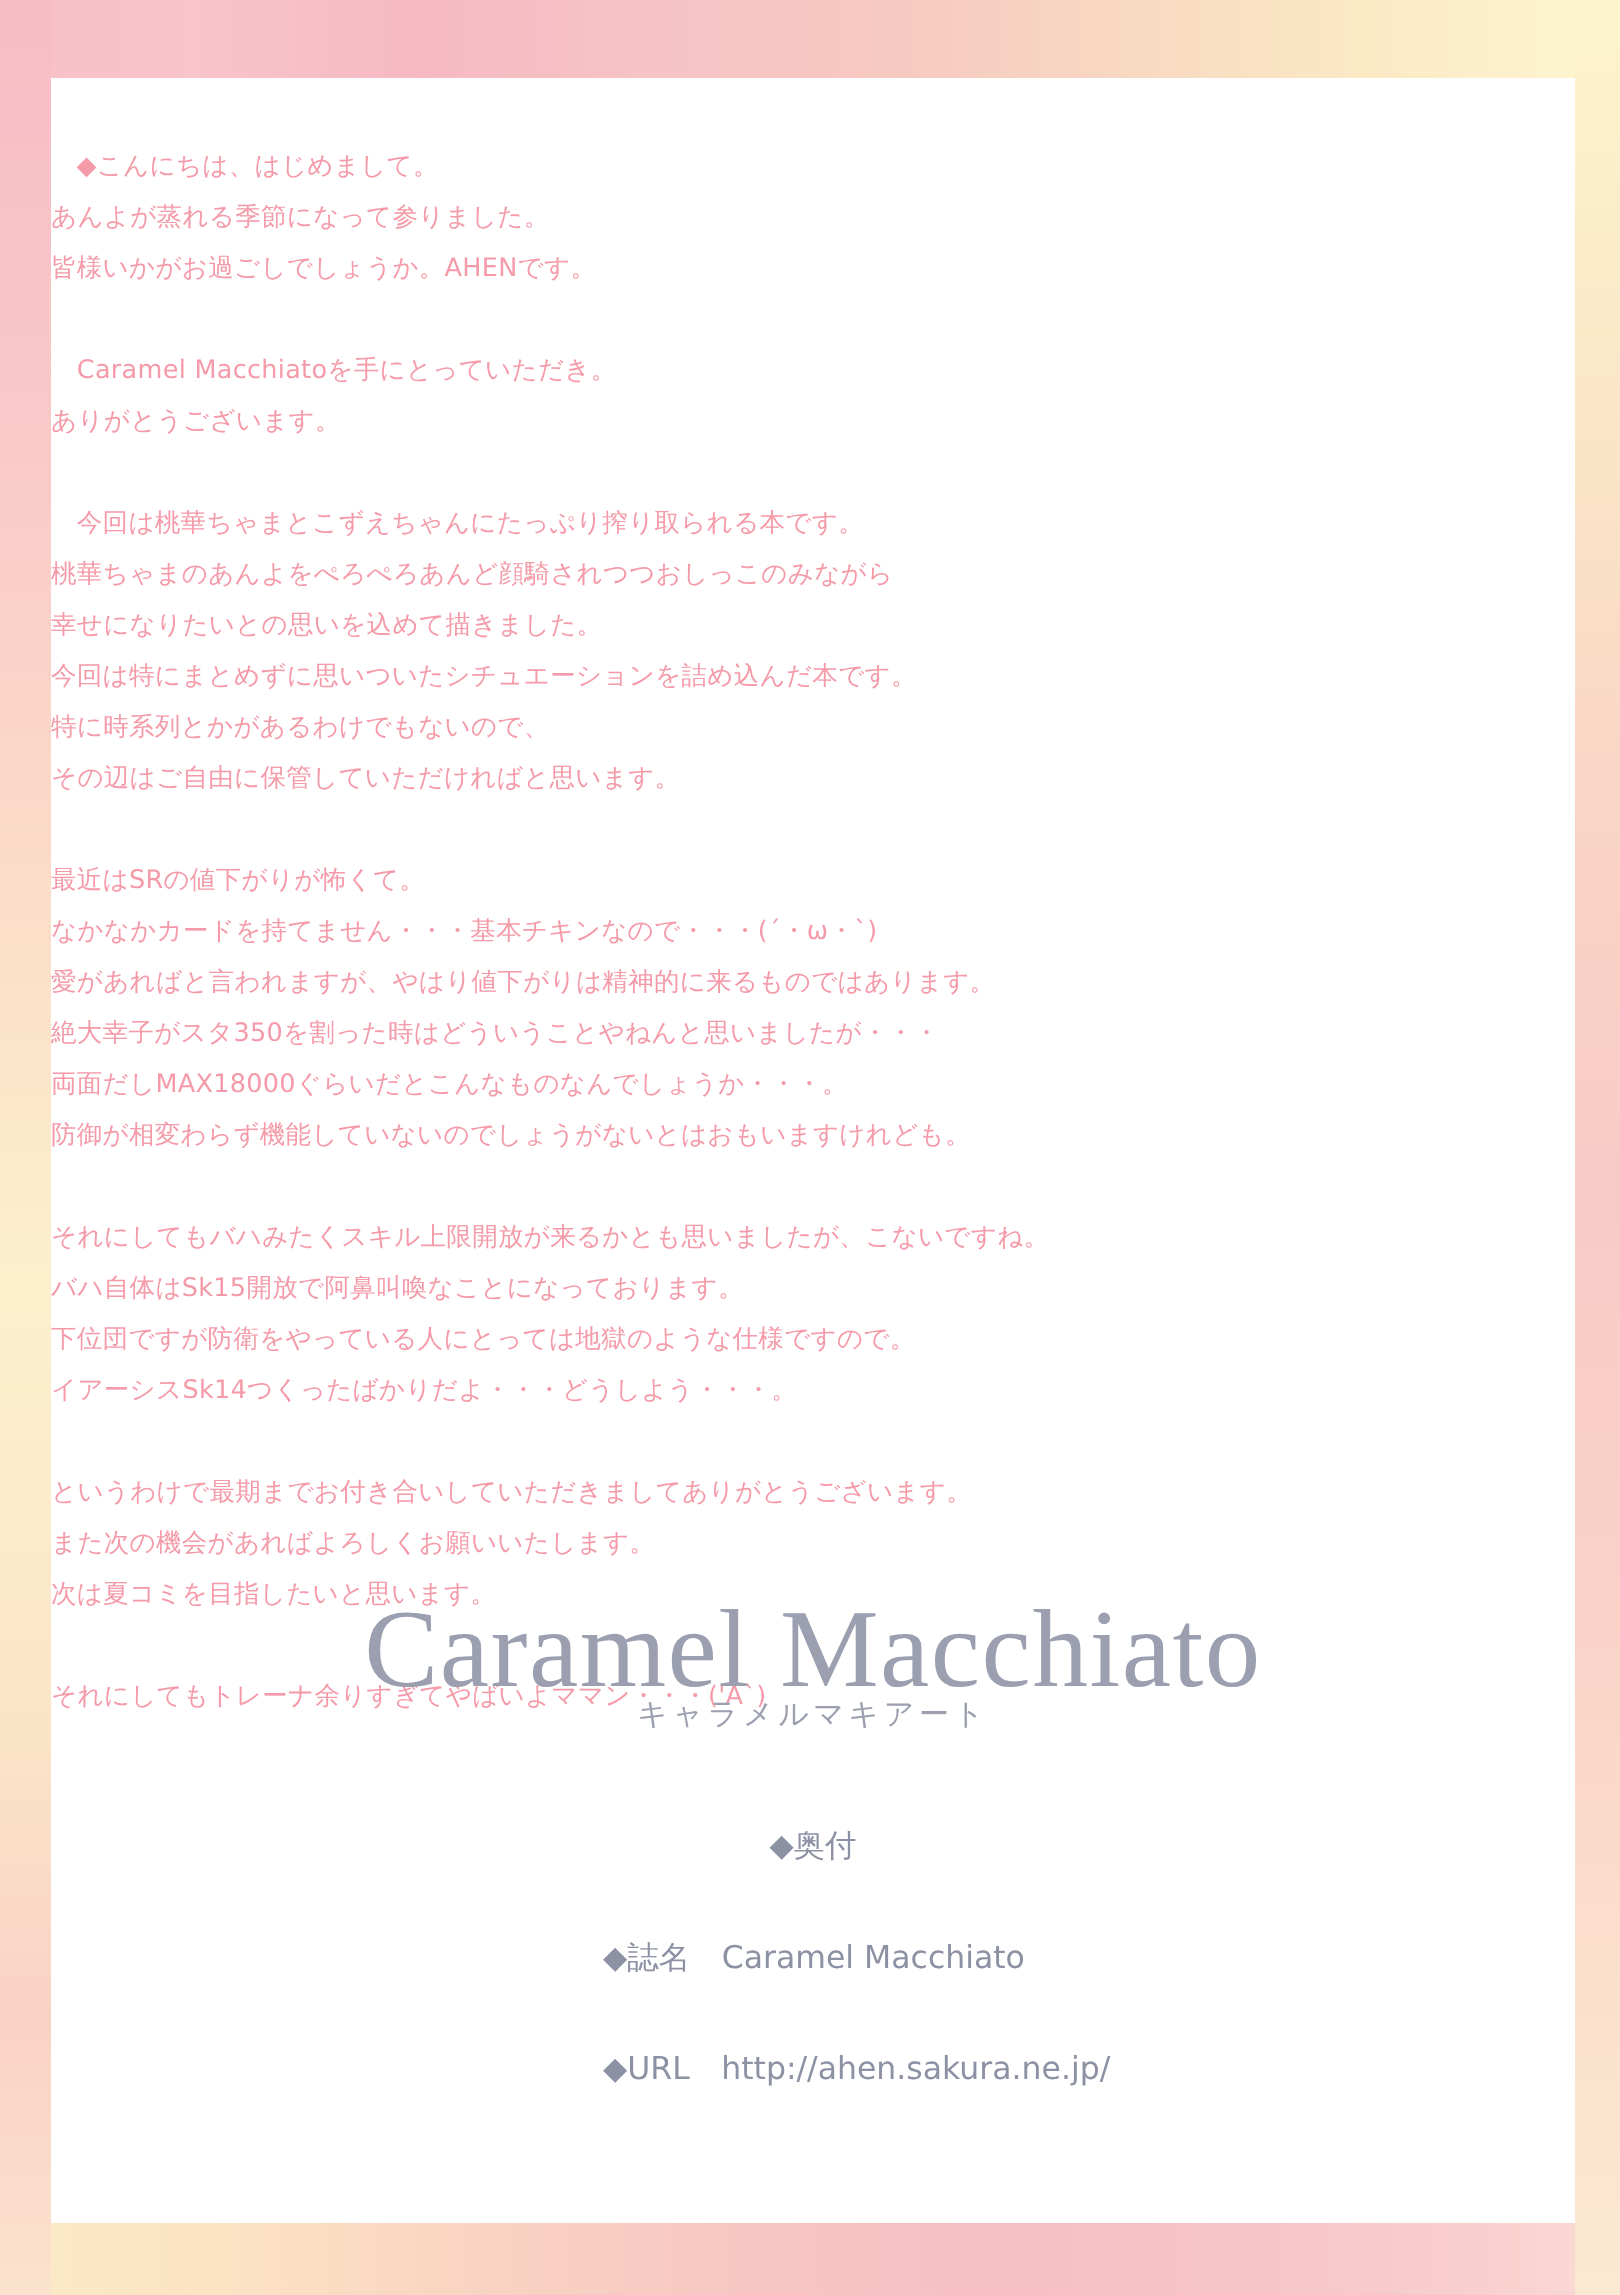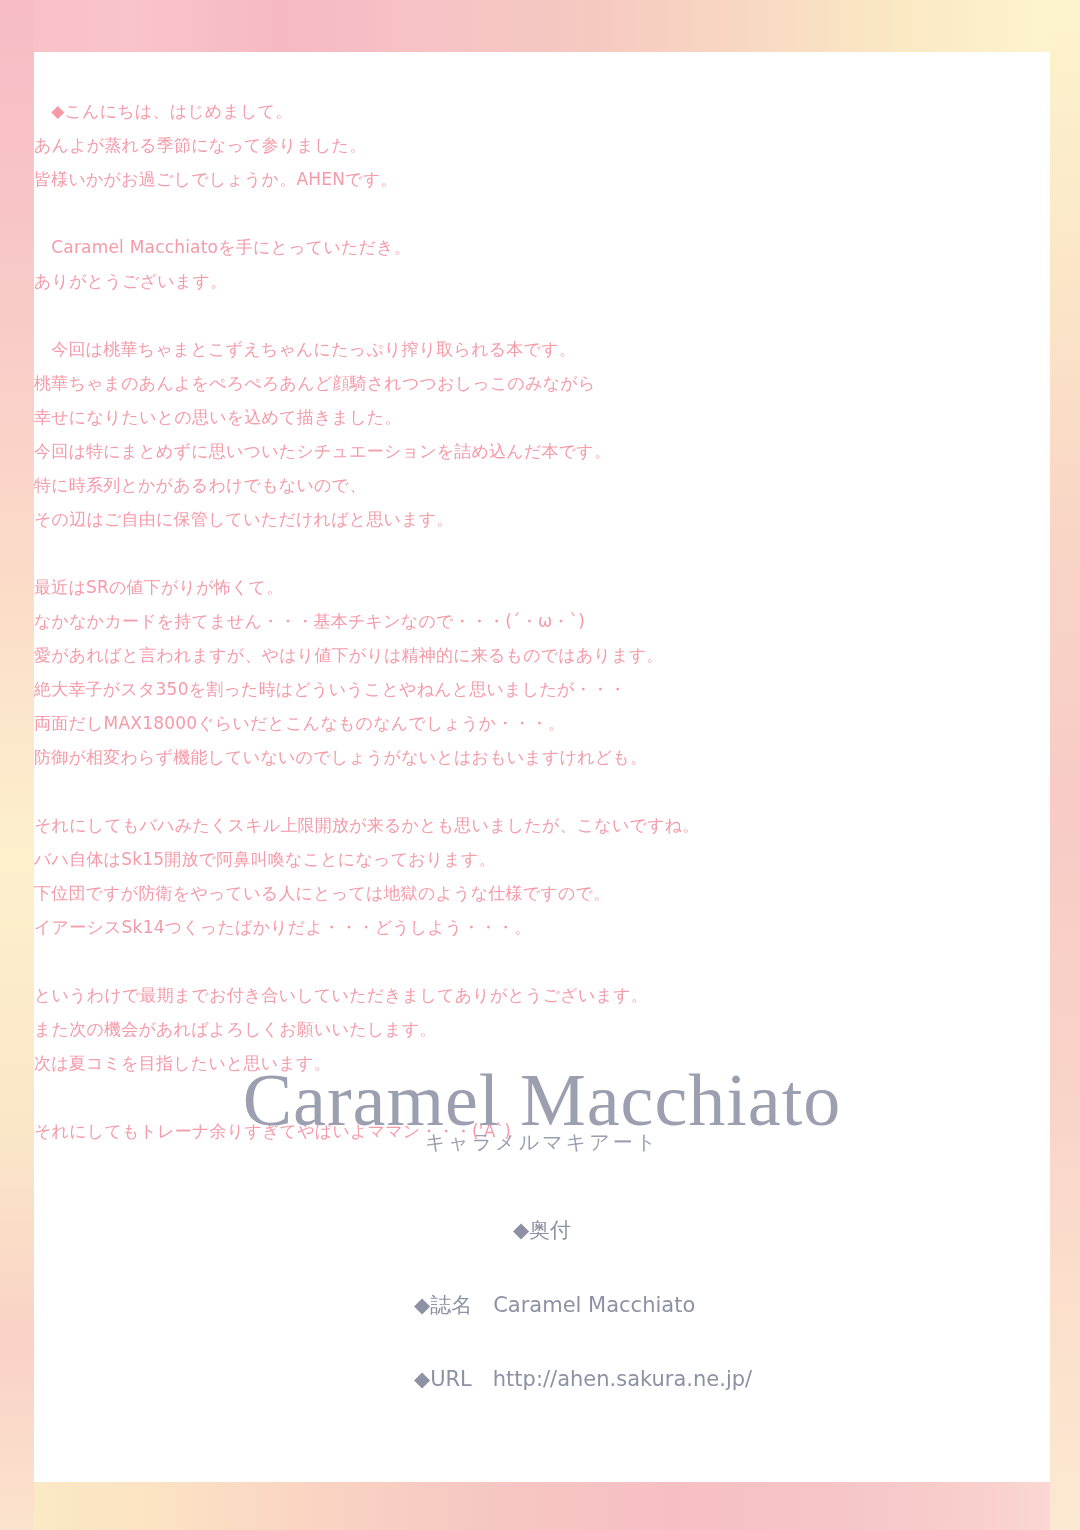--- a/index.html
+++ b/index.html
@@ -106,21 +106,21 @@
   .colophon {
     position: absolute;
     top: 1192px;
     left: 368px;
     font-size: 21px;
     line-height: 24.5px;
     color: #8d91a4;
     white-space: pre;
     font-family: "DejaVu Sans", "Liberation Sans", sans-serif;
   }
-  .colophon .line { display: block; margin-left: 12px; }
+  .colophon .line { display: block; }
 </style>
 </head>
 <body>
 
 <div class="page">
 
   <div class="frame-top"></div>
   <div class="frame-bottom"></div>
   <div class="frame-left"></div>
   <div class="frame-right"></div>

